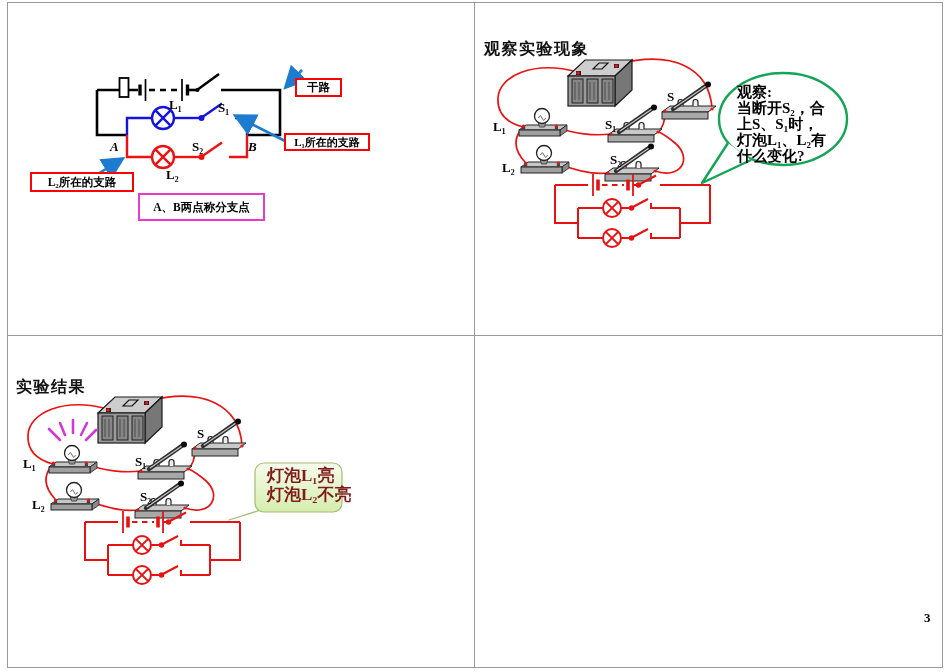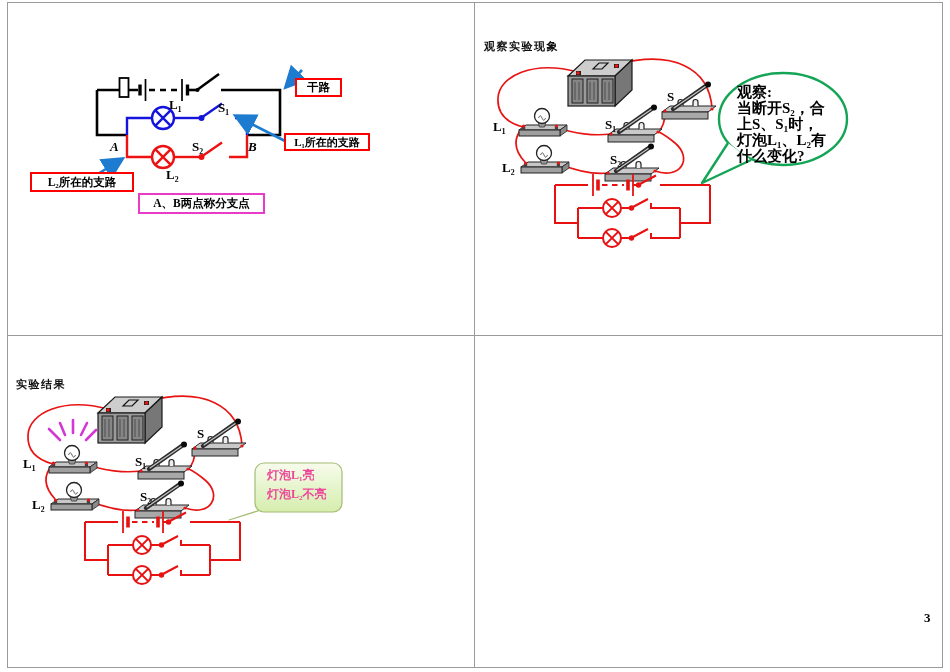--- a/index.html
+++ b/index.html
@@ -6,30 +6,30 @@
   .page{position:relative;width:950px;height:672px;background:#ffffff;overflow:hidden;
         font-family:"Liberation Serif","DejaVu Serif",serif;}
   .outer-border{position:absolute;left:7px;top:2px;width:936px;height:666px;
         border:1px solid #9a9a9a;box-sizing:border-box;}
   .vline{position:absolute;left:474px;top:2px;width:1px;height:666px;background:#9a9a9a;}
   .hline{position:absolute;left:7px;top:335px;width:936px;height:1px;background:#9a9a9a;}
   .quad{position:absolute;width:475px;height:336px;}
   .q-tl{left:0;top:0;}  .q-tr{left:475px;top:0;}
   .q-bl{left:0;top:336px;} .q-br{left:475px;top:336px;}
   .quad svg{position:absolute;left:0;top:0;}
-  .slide-title{position:absolute;font-weight:bold;font-size:11px;color:#111;
+  .slide-title{position:absolute;font-weight:bold;font-size:16px;color:#111;
         letter-spacing:1.5px;white-space:nowrap;}
   .rbox{position:absolute;border:2px solid #ff0000;background:#fff;box-sizing:border-box;
         display:flex;align-items:center;justify-content:center;font-weight:bold;
         font-size:11.5px;color:#000;white-space:nowrap;}
   .mbox{border-color:#e83cc8;}
   .bubble-text{position:absolute;font-weight:bold;font-size:15px;color:#000;}
   .bubble-text div{white-space:nowrap;line-height:16px;}
   .bubble-text.br div{line-height:15.5px;}
-  .callout-text{position:absolute;font-weight:bold;font-size:12px;color:#ec4899;}
+  .callout-text{position:absolute;font-weight:bold;font-size:17px;color:#7f1d1d;}
   .callout-text div{white-space:nowrap;line-height:19px;}
   .page-number{position:absolute;left:924px;top:610px;font-weight:bold;font-size:13px;color:#000;}
 </style>
 </head>
 <body>
 
 <div class="page">
 
   <div class="quad q-tl">
     <svg width="475" height="336" viewBox="0 0 475 336">
@@ -89,21 +89,21 @@
 
       <g stroke="#1e7cd0" stroke-width="2.6">
         <line x1="302" y1="70" x2="286" y2="87" marker-end="url(#arrb)"></line>
         <line x1="287" y1="142" x2="236" y2="116" marker-end="url(#arrb)"></line>
         <line x1="93" y1="177" x2="122" y2="159" marker-end="url(#arrb)"></line>
       </g>
     </svg>
     <div class="rbox" style="left:295px;top:53px;width:47px;height:19px;margin-top:25px;">干路</div>
     <div class="rbox" style="left:284px;top:133px;width:86px;height:18px;font-size:11px;">L₁所在的支路</div>
     <div class="rbox" style="left:18px;top:172px;width:104px;height:20px;margin-left:12px;">L₂所在的支路</div>
-    <div class="rbox mbox" style="left:138px;top:193px;width:127px;height:21px;">A、B两点称分支点</div>
+    <div class="rbox mbox" style="left:138px;top:193px;width:127px;height:28px;">A、B两点称分支点</div>
   </div>
 
   <div class="quad q-tr">
     <svg width="475" height="336" viewBox="0 0 475 336">
       <defs>
 
         <g id="lamp-asm">
           <polygon points="2,22 9,17 50,17 43,22" fill="#c7c7c7" stroke="#222" stroke-width="1"></polygon>
           <polygon points="43,22 50,17 50,23 43,28" fill="#8a8a8a" stroke="#222" stroke-width="0.8"></polygon>
           <rect x="2" y="22" width="41" height="6" fill="#9f9f9f" stroke="#222" stroke-width="1"></rect>

